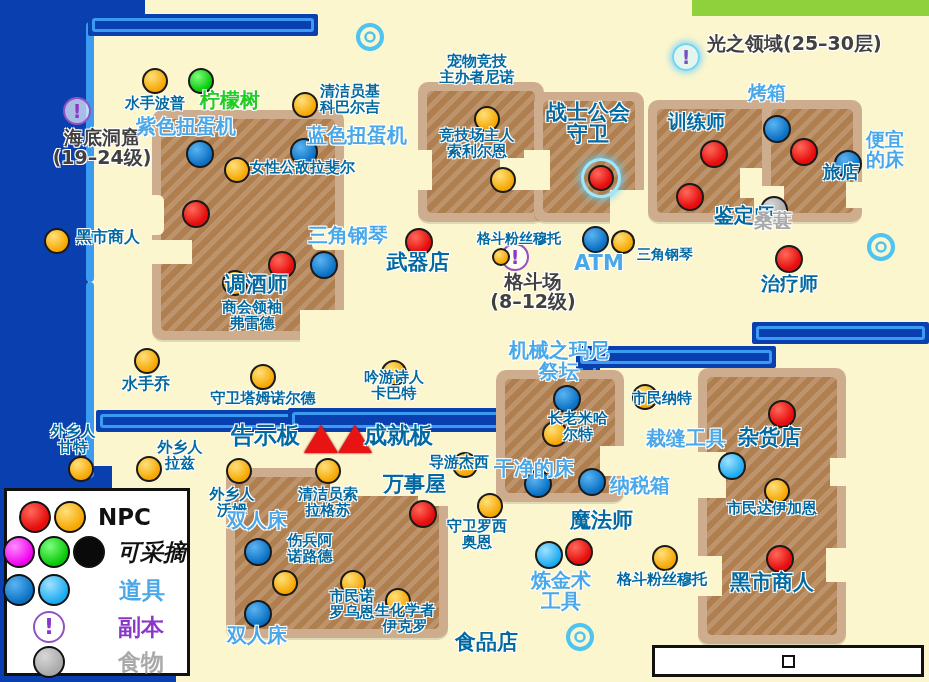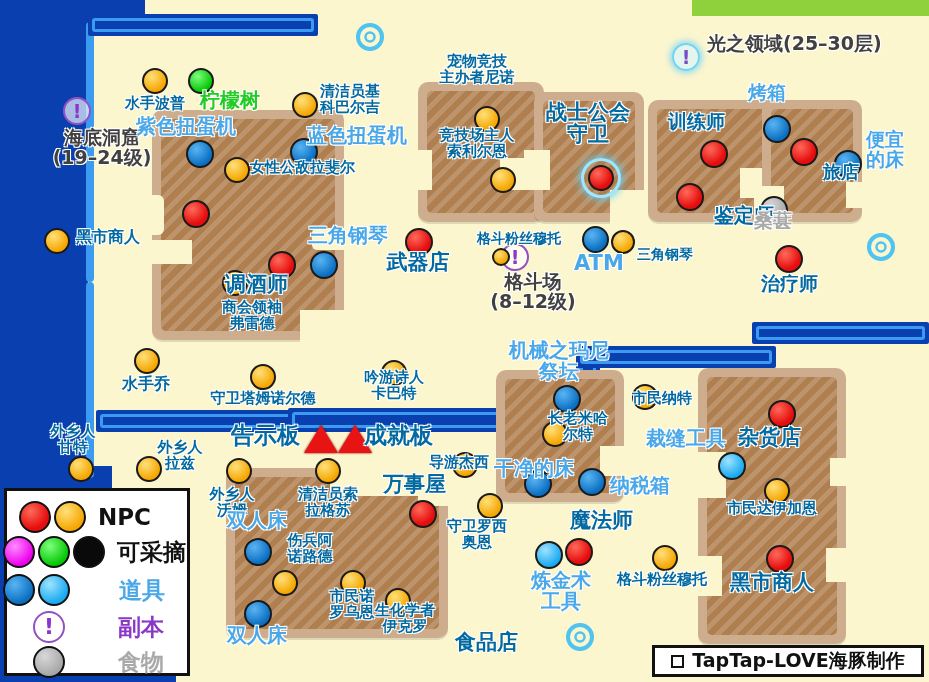--- a/index.html
+++ b/index.html
@@ -360,35 +360,34 @@
   <div class="legend">
     <div class="row" style="left:12px;top:10px;">
       <div class="sw" style="background:radial-gradient(circle at 35% 30%,#ff6a5a,#e50d0d 65%);"></div>
       <div class="sw" style="background:radial-gradient(circle at 35% 30%,#ffe07a,#f5a600 70%);"></div>
       <div class="txt" style="color:#111;">NPC</div>
     </div>
     <div class="row" style="left:-4px;top:45px;">
       <div class="sw" style="background:radial-gradient(circle at 35% 30%,#ff8cff,#ee00ee 70%);"></div>
       <div class="sw" style="background:radial-gradient(circle at 35% 30%,#7dff7d,#06c706 70%);"></div>
       <div class="sw" style="background:#0a0a0a;"></div>
-      <div class="txt" style="color:#111;">可采摘</div>
+      <div class="txt" style="color:#111;font-style:italic;">可采摘</div>
     </div>
     <div class="row" style="left:-4px;top:83px;">
       <div class="sw" style="background:radial-gradient(circle at 35% 30%,#5ab4f2,#0a6fc2 70%);"></div>
       <div class="sw" style="background:radial-gradient(circle at 35% 30%,#9fe2ff,#19aaf0 70%);"></div>
       <div class="txt" style="color:#4aa8e8;margin-left:46px;">道具</div>
     </div>
     <div class="row" style="left:26px;top:120px;">
       <div class="sw" style="border:2px solid #9151c4;background:#fff;color:#8a37c8;font-size:22px;font-weight:bold;text-align:center;line-height:28px;">!</div>
       <div class="txt" style="color:#8a37c8;margin-left:50px;">副本</div>
     </div>
     <div class="row" style="left:26px;top:155px;">
       <div class="sw" style="background:radial-gradient(circle at 35% 30%,#d8d8d8,#a8a8a8 70%);"></div>
       <div class="txt" style="color:#a9a9a9;margin-left:50px;">食物</div>
     </div>
   </div>
 
   <div class="credit">
     <div class="sq"></div>
-    <span>TapTap-LOVE海豚制作</span>
   </div>
 
 </div>
 
 </body></html>

